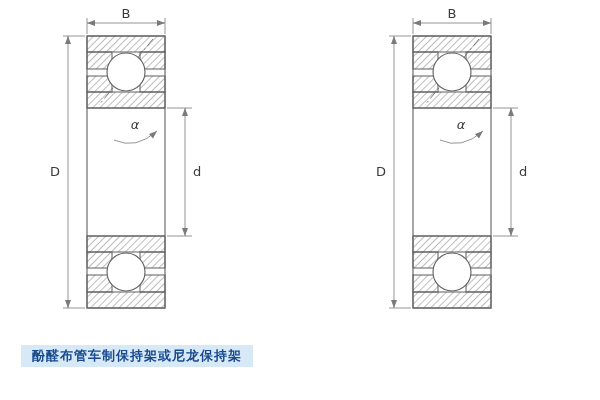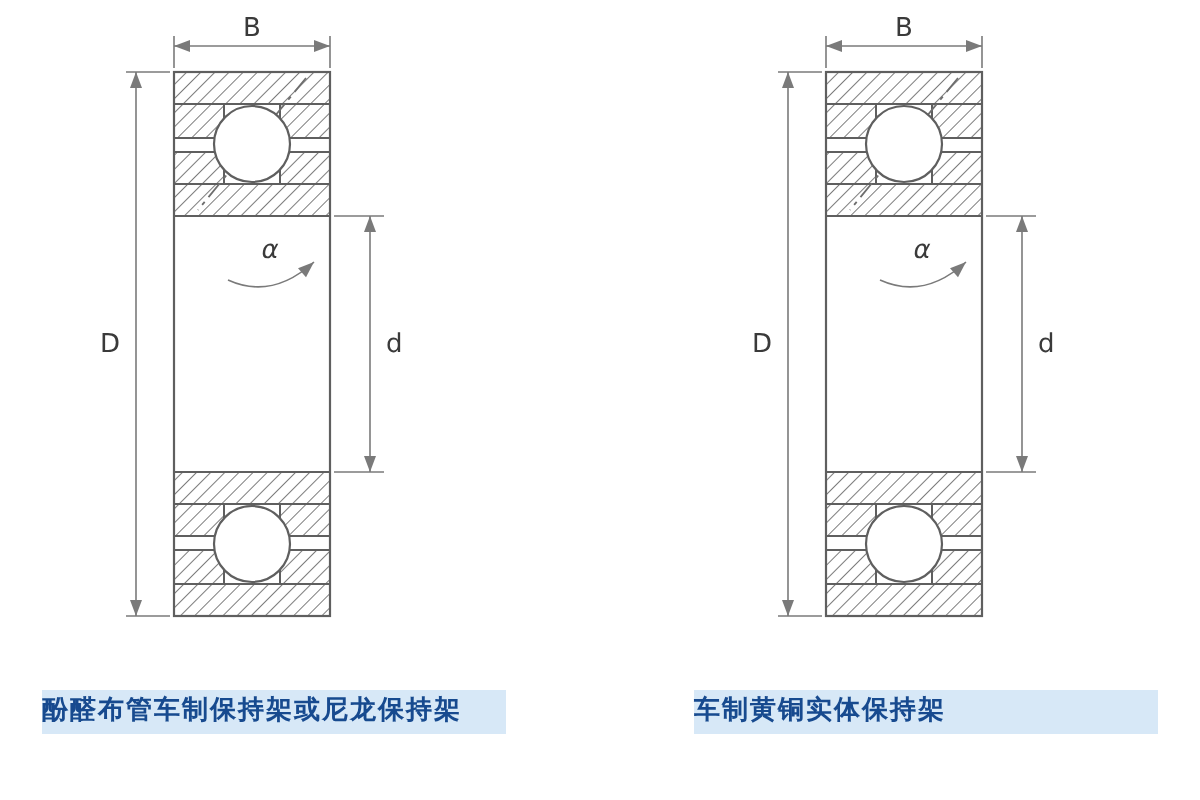--- a/index.html
+++ b/index.html
@@ -10,21 +10,21 @@
   .ln{stroke:#5f5f5f;stroke-width:1.1;fill:none;}
   .ring{stroke:#5f5f5f;stroke-width:1;}
   .ball{fill:#ffffff;stroke:#5f5f5f;stroke-width:1.1;}
   .dim{stroke:#7a7a7a;stroke-width:0.8;fill:none;}
   .arr{fill:#7a7a7a;stroke:none;}
   .cl{stroke:#6e6e6e;stroke-width:0.9;fill:none;stroke-dasharray:9 3 2 3;}
   .dimtext{font-family:"DejaVu Sans",sans-serif;font-size:13px;fill:#3a3a3a;}
   .alpha{font-style:italic;}
   .caption{width:232px;height:22px;margin-top:24px;background:#d7e8f7;color:#174a8f;
            font-family:"DejaVu Sans",sans-serif;font-weight:bold;font-size:13px;line-height:22px;
-           letter-spacing:1px;}
+           text-align:center;letter-spacing:1px;}
 </style>
 </head>
 <body>
 
 <div class="page">
 
   <div class="panel">
     <svg viewBox="0 0 240 315" width="240" height="315">
       <defs>
         <pattern id="hatch1" patternUnits="userSpaceOnUse" width="5" height="5" patternTransform="rotate(45)">
@@ -152,16 +152,15 @@
       <g>
         <rect class="ring" x="70" y="230" width="78" height="16" fill="url(#hatch2)"></rect>
         <rect class="ring" x="70" y="246" width="25" height="16" fill="url(#hatch2)"></rect>
         <rect class="ring" x="123" y="246" width="25" height="16" fill="url(#hatch2)"></rect>
         <rect class="ring" x="70" y="269" width="25" height="17" fill="url(#hatch2)"></rect>
         <rect class="ring" x="123" y="269" width="25" height="17" fill="url(#hatch2)"></rect>
         <rect class="ring" x="70" y="286" width="78" height="16" fill="url(#hatch2)"></rect>
         <circle class="ball" cx="109" cy="266" r="19"></circle>
       </g>
     </svg>
-    <div class="caption">车制黄铜实体保持架</div>
   </div>
 
 </div>
 
 </body></html>

